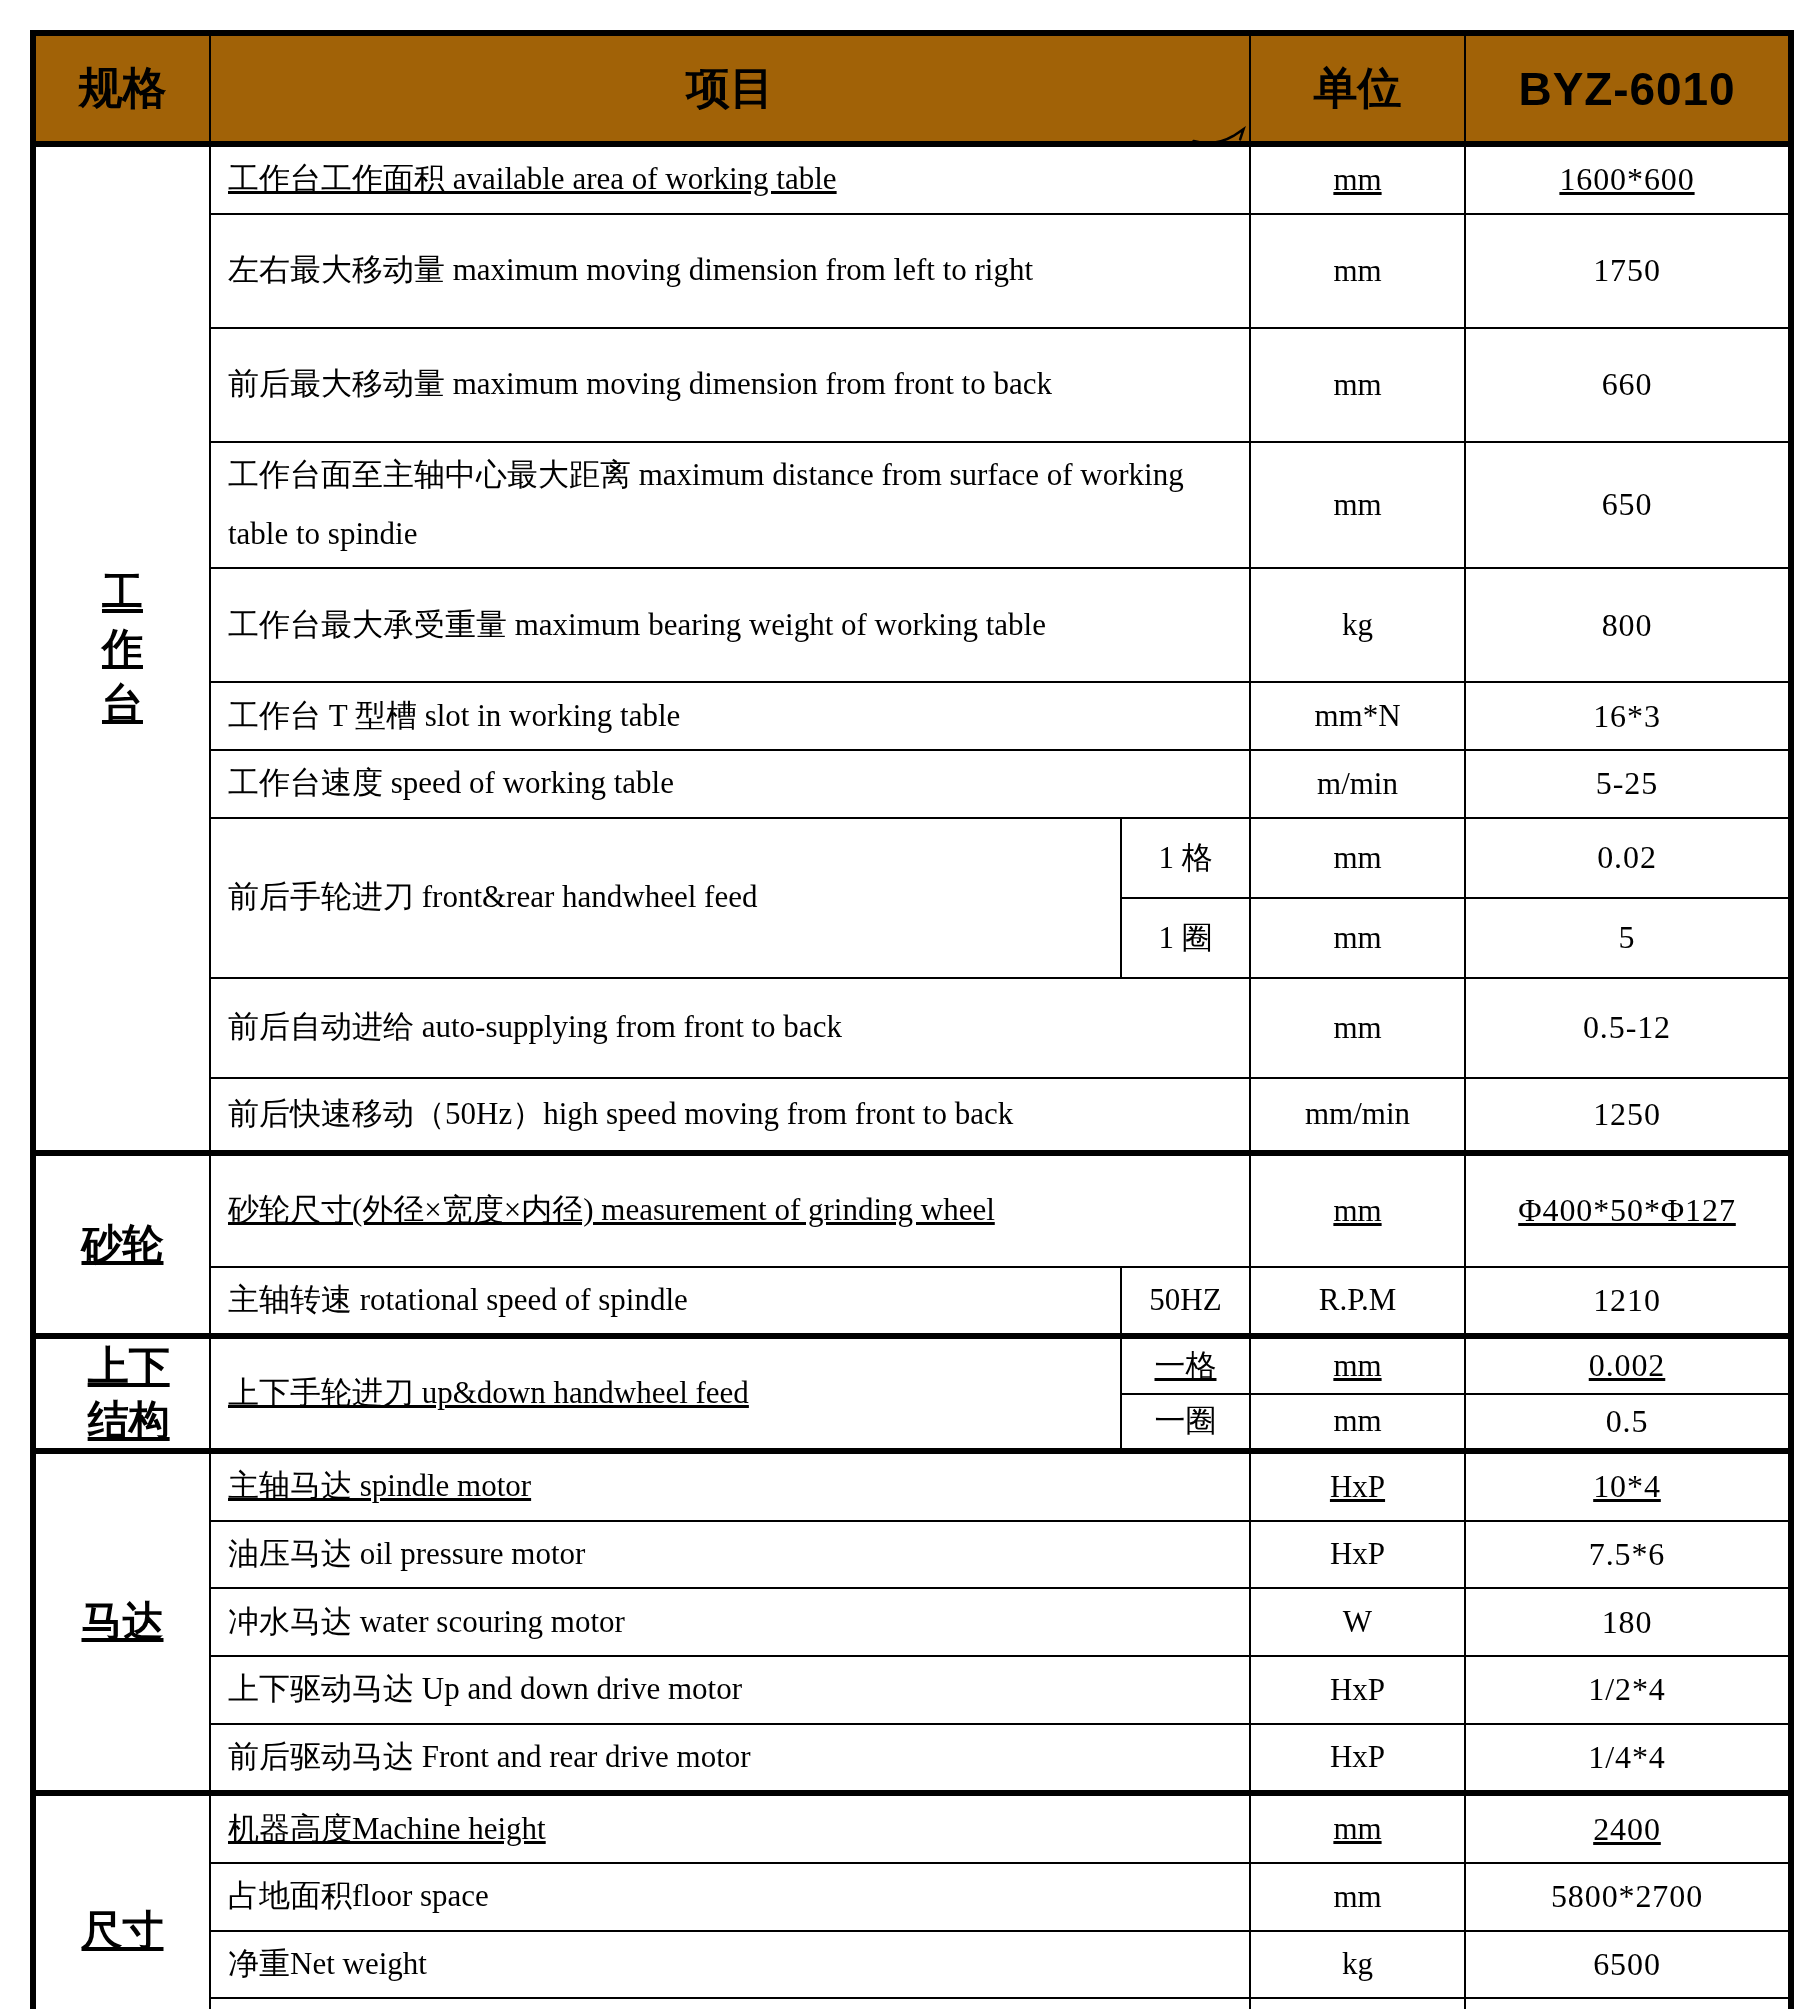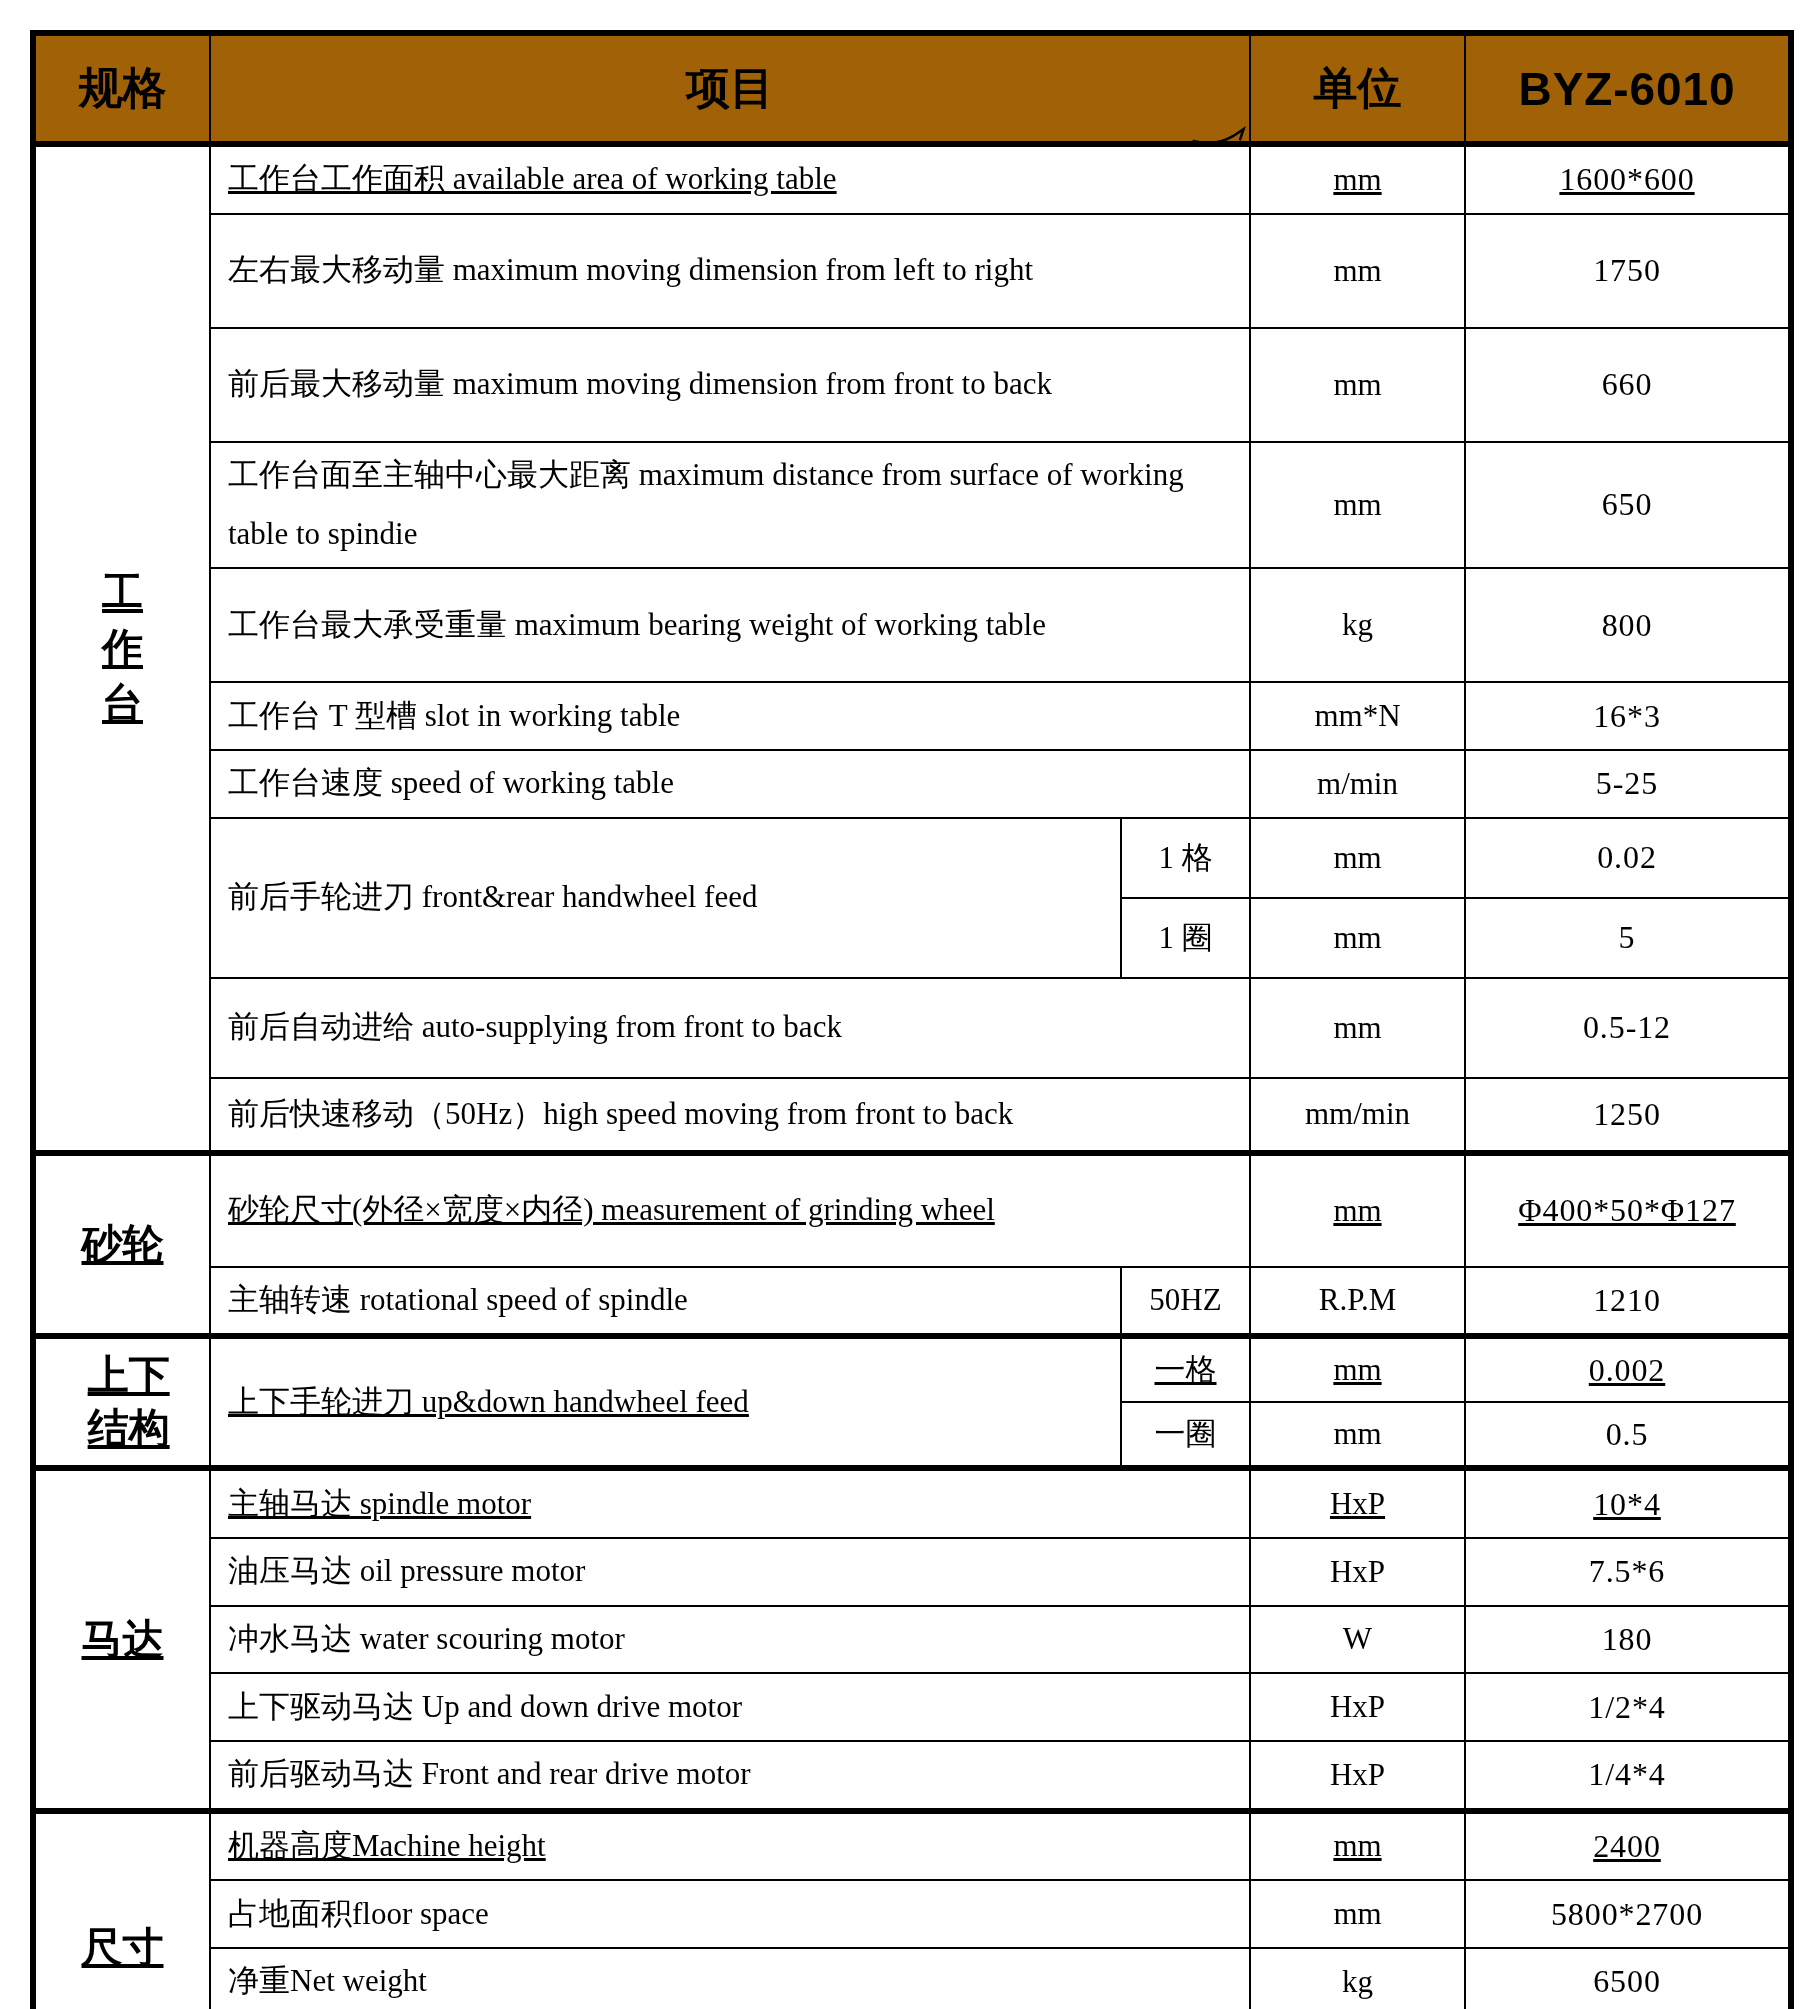--- a/index.html
+++ b/index.html
@@ -27,21 +27,21 @@
   
   td.specname{
     text-align:center;
     font-family:"Liberation Sans","DejaVu Sans",sans-serif;
     font-weight:700;font-size:41px;line-height:1.25;
   }
   td.item{
     text-align:left;padding:3.4px 13.6px 3.4px 17px;
     font-size:31px;line-height:1.9;
   }
-  td.qual{text-align:center;font-size:31px;padding:10px;}
+  td.qual{text-align:center;font-size:31px;padding:1px;}
   td.unit{text-align:center;font-size:31px;padding:1.7px;}
   td.val{text-align:center;font-size:32px;padding:1.7px;letter-spacing:0.9px;}
   
   .stack{width:1.15em;margin:12px auto;word-break:break-all;line-height:1.35;text-align:center;}
   .stack2{width:2.3em;margin:0 auto;word-break:break-all;line-height:1.3;text-align:right;}
   
   tr.h130{height:111px;}
   tr.h67{height:57px;}
   tr.h134{height:114px;}
   tr.h65{height:55px;}

